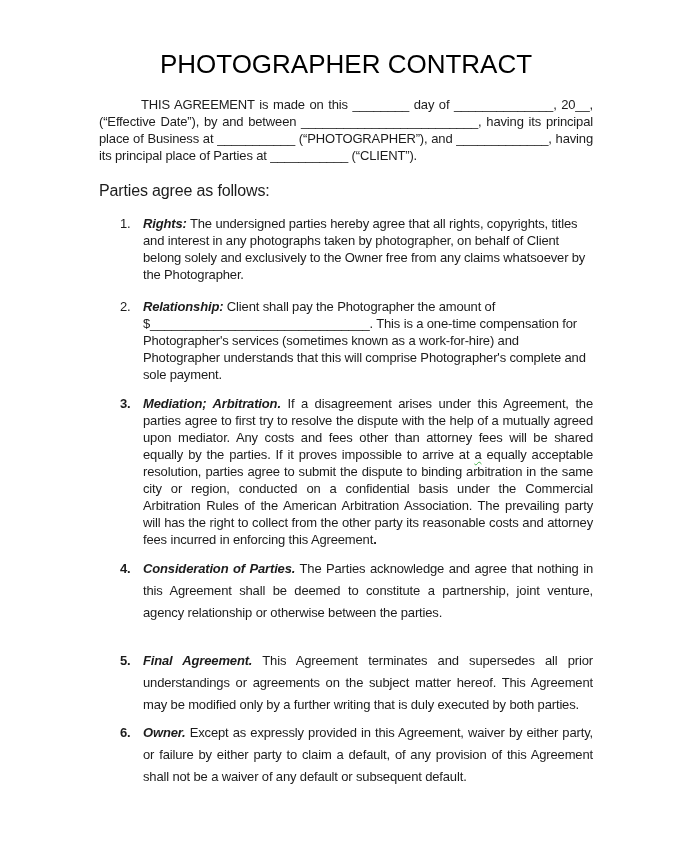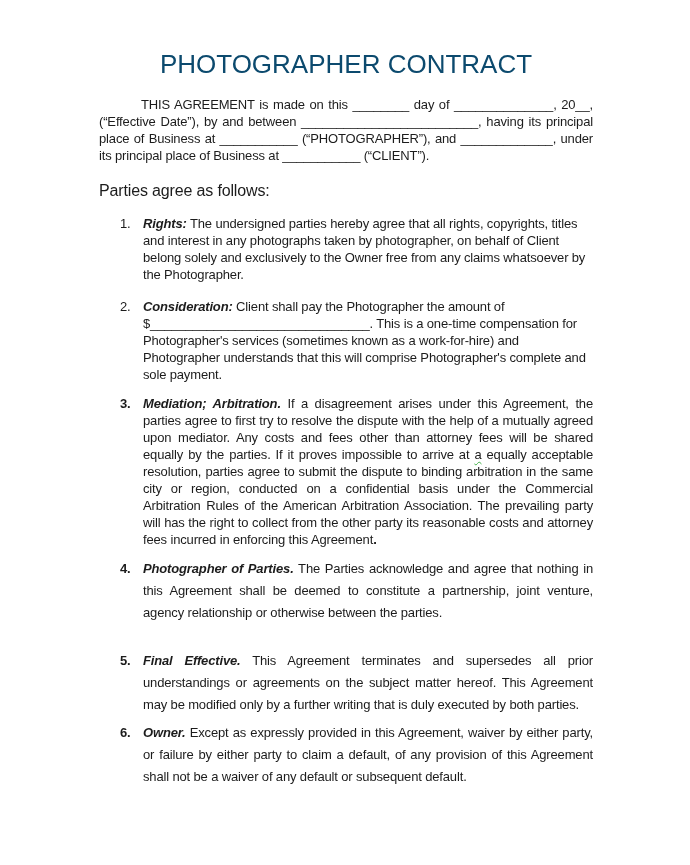--- a/index.html
+++ b/index.html
@@ -7,21 +7,21 @@
     width:690px;height:865px;background:#ffffff;
     font-family:"Liberation Sans",sans-serif;
     color:#1c1c1c;
   }
   .page{
     box-sizing:border-box;width:690px;height:865px;
     padding:48px 97px 0 99px;overflow:hidden;
     letter-spacing:-0.15px;
   }
   .doc-title{
-    font-size:26px;font-weight:400;color:#0c4a6e;
+    font-size:26px;font-weight:400;color:#000000;
     text-align:center;margin:0 0 16px 0;line-height:32px;
     letter-spacing:0;
   }
   .intro{
     margin:0 0 18px 0;font-size:13px;line-height:17px;
     text-align:justify;text-indent:42px;
   }
   .preamble{
     margin:0 0 16px 0;font-size:16px;line-height:17px;text-align:left;
   }
@@ -49,62 +49,62 @@
   }
   .bold-period{font-weight:700;}
 </style>
 </head>
 <body>
 
 <div class="page">
 
   <h1 class="doc-title">PHOTOGRAPHER CONTRACT</h1>
 
-  <p class="intro">THIS AGREEMENT is made on this ________ day of ______________, 20__, (“Effective Date”), by and between _________________________, having its principal place of Business at ___________ (“PHOTOGRAPHER”), and _____________, under its principal place of Business at ___________ (“CLIENT”).</p>
+  <p class="intro">THIS AGREEMENT is made on this ________ day of ______________, 20__, (“Effective Date”), by and between _________________________, having its principal place of Business at ___________ (“PHOTOGRAPHER”), and _____________, having its principal place of Parties at ___________ (“CLIENT”).</p>
 
   <p class="preamble">Parties agree as follows:</p>
 
   <ol class="sections">
 
     <li class="item compact align-left m1">
       <span class="num">1.</span>
       <div class="itext">
         <span class="lbl">Rights:</span>
         <span>The undersigned parties hereby agree that all rights, copyrights, titles and interest in any photographs taken by photographer, on behalf of Client belong solely and exclusively to the Owner free from any claims whatsoever by the Photographer.</span>
       </div>
     </li>
 
     <li class="item compact align-left m2">
       <span class="num">2.</span>
       <div class="itext">
-        <span class="lbl">Consideration:</span>
+        <span class="lbl">Relationship:</span>
         <span>Client shall pay the Photographer the amount of $_______________________________. This is a one-time compensation for Photographer's services (sometimes known as a work-for-hire) and Photographer understands that this will comprise Photographer's complete and sole payment.</span>
       </div>
     </li>
 
     <li class="item compact align-justify m3">
       <span class="num bold">3.</span>
       <div class="itext">
         <span class="lbl">Mediation; Arbitration.</span>
         <span>If a disagreement arises under this Agreement, the parties agree to first try to resolve the dispute with the help of a mutually agreed upon mediator. Any costs and fees other than attorney fees will be shared equally by the parties. If it proves impossible to arrive at </span><span class="grammar-squiggle">a</span><span> equally acceptable resolution, parties agree to submit the dispute to binding arbitration in the same city or region, conducted on a confidential basis under the Commercial Arbitration Rules of the American Arbitration Association. The prevailing party will has the right to collect from the other party its reasonable costs and attorney fees incurred in enforcing this Agreement</span><span class="bold-period">.</span>
       </div>
     </li>
 
     <li class="item loose align-justify m4">
       <span class="num bold">4.</span>
       <div class="itext">
-        <span class="lbl">Photographer of Parties.</span>
+        <span class="lbl">Consideration of Parties.</span>
         <span>The Parties acknowledge and agree that nothing in this Agreement shall be deemed to constitute a partnership, joint venture, agency relationship or otherwise between the parties.</span>
       </div>
     </li>
 
     <li class="item loose align-justify m5">
       <span class="num bold">5.</span>
       <div class="itext">
-        <span class="lbl">Final Effective.</span>
+        <span class="lbl">Final Agreement.</span>
         <span>This Agreement terminates and supersedes all prior understandings or agreements on the subject matter hereof. This Agreement may be modified only by a further writing that is duly executed by both parties.</span>
       </div>
     </li>
 
     <li class="item loose align-justify">
       <span class="num bold">6.</span>
       <div class="itext">
         <span class="lbl">Owner.</span>
         <span>Except as expressly provided in this Agreement, waiver by either party, or failure by either party to claim a default, of any provision of this Agreement shall not be a waiver of any default or subsequent default.</span>
       </div>

